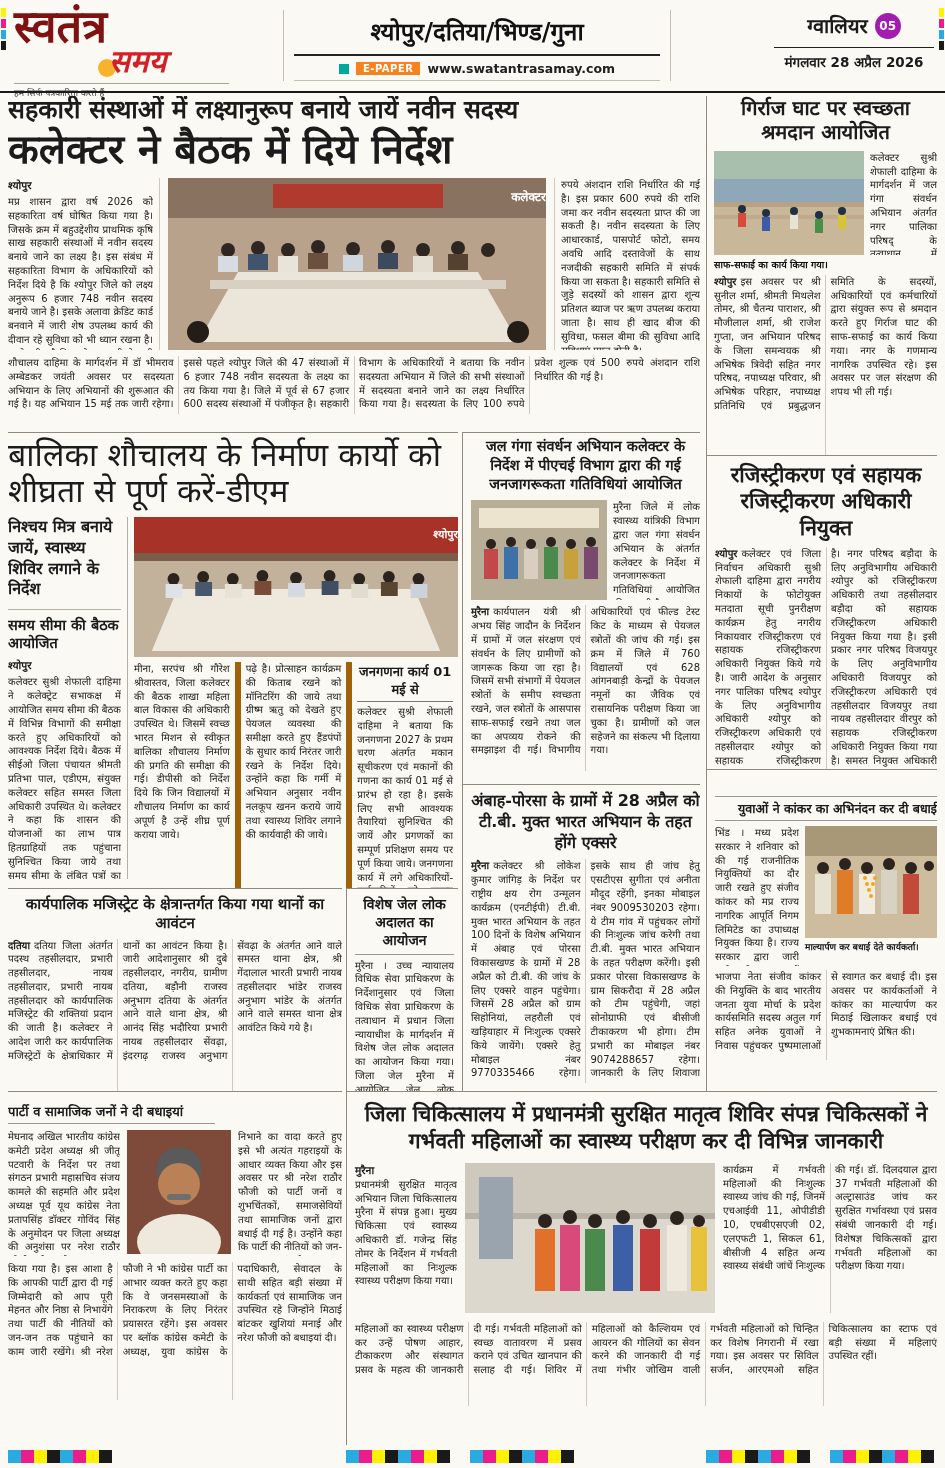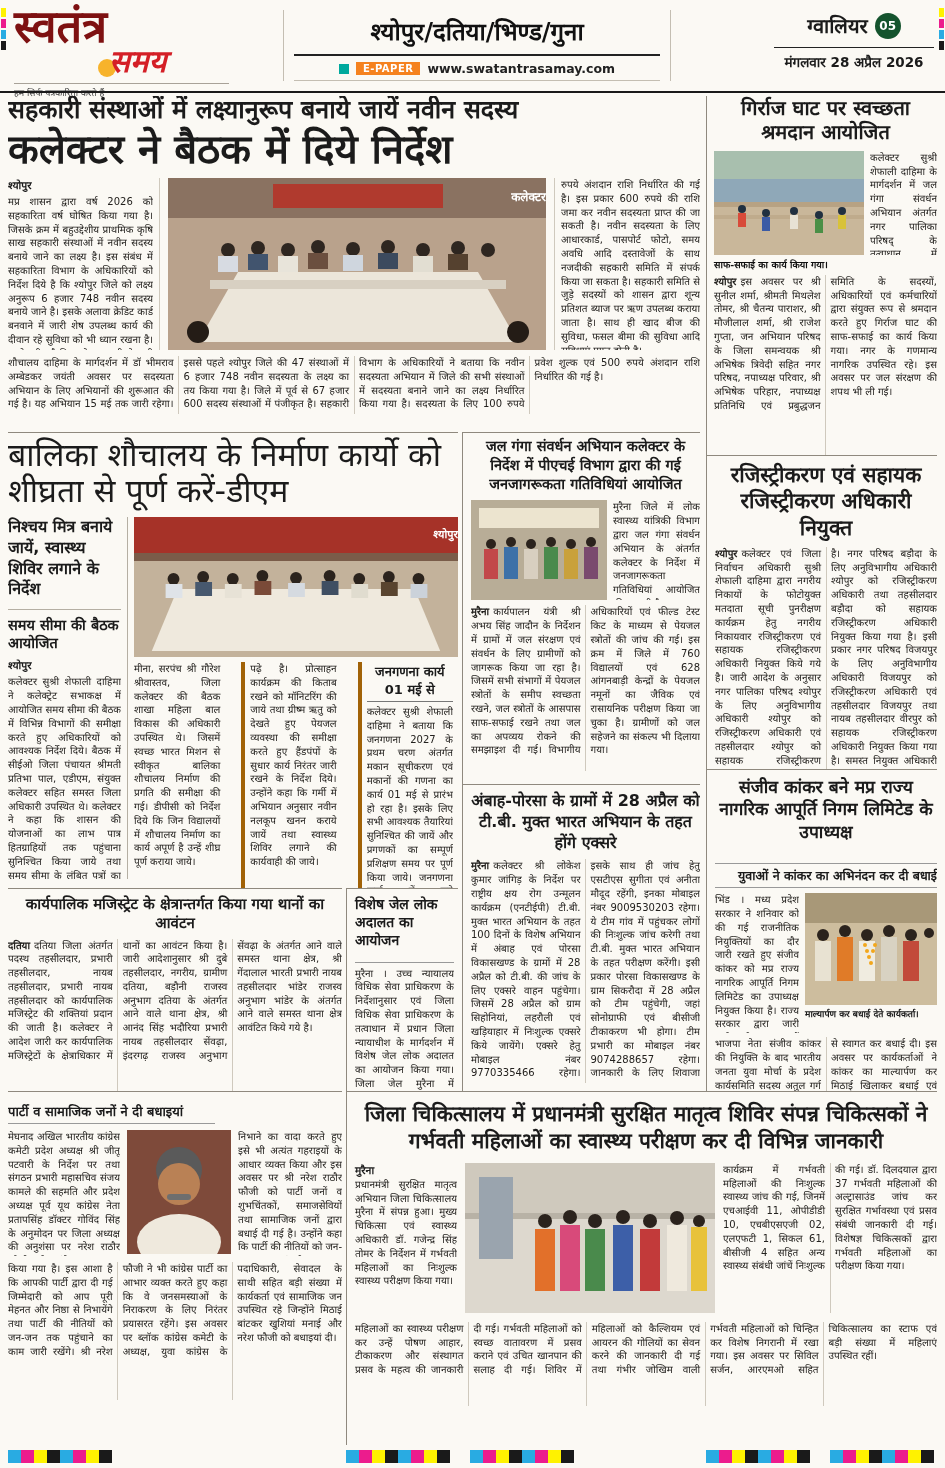--- a/index.html
+++ b/index.html
@@ -35,21 +35,21 @@
   .tagline{font-size:9px;color:#3c3c3c;border-top:1px solid #a8a298;width:215px;padding-top:2px;margin-top:2px;}
   #mh-center{position:absolute;left:283px;top:10px;width:388px;border-left:1px solid #c4beb2;border-right:1px solid #c4beb2;padding:4px 10px 0 10px;}
   .regions{font-size:24px;font-weight:800;text-align:center;color:#111;border-bottom:2px solid #222;padding-bottom:7px;}
   .eprow{display:flex;align-items:center;justify-content:center;gap:7px;padding:5px 0 4px;border-bottom:1px solid #c4beb2;}
   .epsq{width:10px;height:10px;background:#00a99d;display:inline-block;}
   .eplabel{background:#f5821f;color:#fff;font-weight:800;font-size:10px;padding:1px 7px;letter-spacing:.5px;}
   .weburl{font-size:12.5px;font-weight:700;color:#222;}
   #mh-right{position:absolute;left:774px;top:12px;width:160px;}
   .cityrow{display:flex;align-items:center;justify-content:center;gap:7px;}
   .city{font-size:20px;font-weight:800;}
-  .pageno{width:26px;height:26px;border-radius:50%;background:#14532d;color:#fff;font-size:12px;font-weight:800;
+  .pageno{width:26px;height:26px;border-radius:50%;background:#a21caf;color:#fff;font-size:12px;font-weight:800;
           display:inline-flex;align-items:center;justify-content:center;}
   .daterow{font-size:13.5px;font-weight:800;text-align:center;margin-top:8px;border-top:1.5px solid #222;padding-top:5px;}
   #mh-rule{position:absolute;left:0;top:91px;width:945px;height:2px;background:#1a1a1a;}
 
   
   #a1{left:8px;top:96px;width:692px;height:336px;}
   #a1 .kicker{font-size:25px;font-weight:800;line-height:1.12;}
   #a1 .mainhead{font-size:40px;font-weight:800;line-height:1.1;margin-top:3px;}
   .a1row{display:flex;gap:8px;margin-top:7px;height:172px;}
   .a1colL{width:152px;display:flex;flex-direction:column;border-right:1px solid #cfc9bd;padding-right:6px;}
@@ -76,21 +76,21 @@
   .a3sh{font-size:16px;font-weight:800;line-height:1.3;}
   .a3ss{font-size:14.5px;font-weight:800;margin-top:9px;border-top:1px solid #b5afa3;padding-top:6px;line-height:1.25;}
   .a3side .dl{margin-top:6px;}
   .a3side .body-txt{flex:1;margin-top:2px;}
   .a3main{flex:1;padding-left:6px;display:flex;flex-direction:column;}
   .a3photo{width:100%;height:140px;}
   .a3b{top:9px;font-size:11px;}
   .a3cols{display:flex;flex:1;margin-top:5px;}
   .a3c{flex:1;padding:0 5px;}
   .a3c:first-child{padding-left:0;}
-  .a3c + .a3c{border-left:4px solid #a16207;margin-left:16px;}
+  .a3c + .a3c{border-left:6px solid #a16207;}
   .censushead{font-size:13px;font-weight:800;text-align:center;border-bottom:1px solid #777;padding-bottom:3px;margin-bottom:3px;}
 
   
   #a4{left:462px;top:432px;width:238px;height:352px;padding:4px 0 0 8px;}
   #a4 .head{font-size:14.5px;font-weight:800;line-height:1.32;text-align:center;}
   .a4row{display:flex;gap:6px;margin-top:6px;}
   .a4photo{width:136px;height:100px;}
   .a4side{flex:1;height:100px;}
   .a4body{margin-top:5px;height:166px;}
 
@@ -115,21 +115,21 @@
   .a7cap{font-size:9px;font-weight:700;margin-top:2px;}
   .a7body{margin-top:4px;height:90px;}
 
   
   #a8{left:8px;top:888px;width:334px;height:203px;padding-top:6px;}
   #a8 .head{font-size:15px;font-weight:800;text-align:center;line-height:1.25;}
   .a8body{margin-top:6px;height:152px;}
 
   
   #a9{left:346px;top:888px;width:112px;height:203px;padding:6px 4px 0 8px;}
-  #a9 .head{font-size:14px;font-weight:800;text-align:left;line-height:1.3;border-bottom:1px solid #999;padding-bottom:12px;}
+  #a9 .head{font-size:14px;font-weight:800;text-align:center;line-height:1.3;border-bottom:1px solid #999;padding-bottom:4px;}
   .a9body{margin-top:4px;height:158px;}
 
   
   #a10{left:8px;top:1091px;width:334px;height:354px;padding-top:6px;}
   #a10 .head{font-size:21px;font-weight:800;line-height:1.2;}
   #a10 .sub{font-size:13px;font-weight:800;margin-top:4px;border-bottom:1px solid #999;padding-bottom:3px;width:62%;}
   .a10row{display:flex;gap:7px;margin-top:6px;height:126px;}
   .a10l{width:112px;height:126px;}
   .a10photo{width:104px;height:124px;}
   .a10r{flex:1;height:126px;}
@@ -363,21 +363,20 @@
   </section>
 
   <section id="a6" class="art bt bl">
     <h2 class="head">अंबाह-पोरसा के ग्रामों में 28 अप्रैल को टी.बी. मुक्त भारत अभियान के तहत होंगे एक्सरे</h2>
     <div class="a6body body-txt cols2">
       <span class="dli">मुरैना</span><span>कलेक्टर श्री लोकेश कुमार जांगिड़ के निर्देश पर राष्ट्रीय क्षय रोग उन्मूलन कार्यक्रम (एनटीईपी) टी.बी. मुक्त भारत अभियान के तहत 100 दिनों के विशेष अभियान में अंबाह एवं पोरसा विकासखण्ड के ग्रामों में 28 अप्रैल को टी.बी. की जांच के लिए एक्सरे वाहन पहुंचेगा। जिसमें 28 अप्रैल को ग्राम सिहोनियां, लहरौली एवं खड़ियाहार में निःशुल्क एक्सरे किये जायेंगे। एक्सरे हेतु मोबाइल नंबर 9770335466 रहेगा। इसके साथ ही जांच हेतु एसटीएस सुगीता एवं अनीता मौदूद रहेंगी, इनका मोबाइल नंबर 9009530203 रहेगा। ये टीम गांव में पहुंचकर लोगों की निःशुल्क जांच करेगी तथा टी.बी. मुक्त भारत अभियान के तहत परीक्षण करेंगी। इसी प्रकार पोरसा विकासखण्ड के ग्राम सिकरौदा में 28 अप्रैल को टीम पहुंचेगी, जहां सोनोग्राफी एवं बीसीजी टीकाकरण भी होगा। टीम प्रभारी का मोबाइल नंबर 9074288657 रहेगा। जानकारी के लिए शिवाजा नरसिंगपुरा रहेंगी, इनका मोबाइल नंबर 6232181534 रहेगा।</span>
     </div>
   </section>
 
   <section id="a7" class="art bt bl">
-    <h2 class="head">संजीव कांकर बने मप्र राज्य नागरिक आपूर्ति निगम लिमिटेड के उपाध्यक्ष</h2>
     <div class="sub">युवाओं ने कांकर का अभिनंदन कर दी बधाई</div>
     <div class="a7row">
       <div class="a7txt body-txt">भिंड । मध्य प्रदेश सरकार ने शनिवार को की गई राजनीतिक नियुक्तियों का दौर जारी रखते हुए संजीव कांकर को मप्र राज्य नागरिक आपूर्ति निगम लिमिटेड का उपाध्यक्ष नियुक्त किया है। राज्य सरकार द्वारा जारी आदेश के तहत उन्हें केबिनेट मंत्री का दर्जा प्राप्त होगा। इस नियुक्ति से क्षेत्र के कार्यकर्ताओं में खुशी की लहर है।</div>
       <div class="a7ph">
         <figure class="photo a7photo">
           <svg viewBox="0 0 132 112" preserveAspectRatio="none">
             <rect width="132" height="112" fill="#cdbd9e"></rect>
             <rect width="132" height="30" fill="#a89878"></rect>
             <g fill="#2b231d">
               <circle cx="18" cy="42" r="6"></circle>

